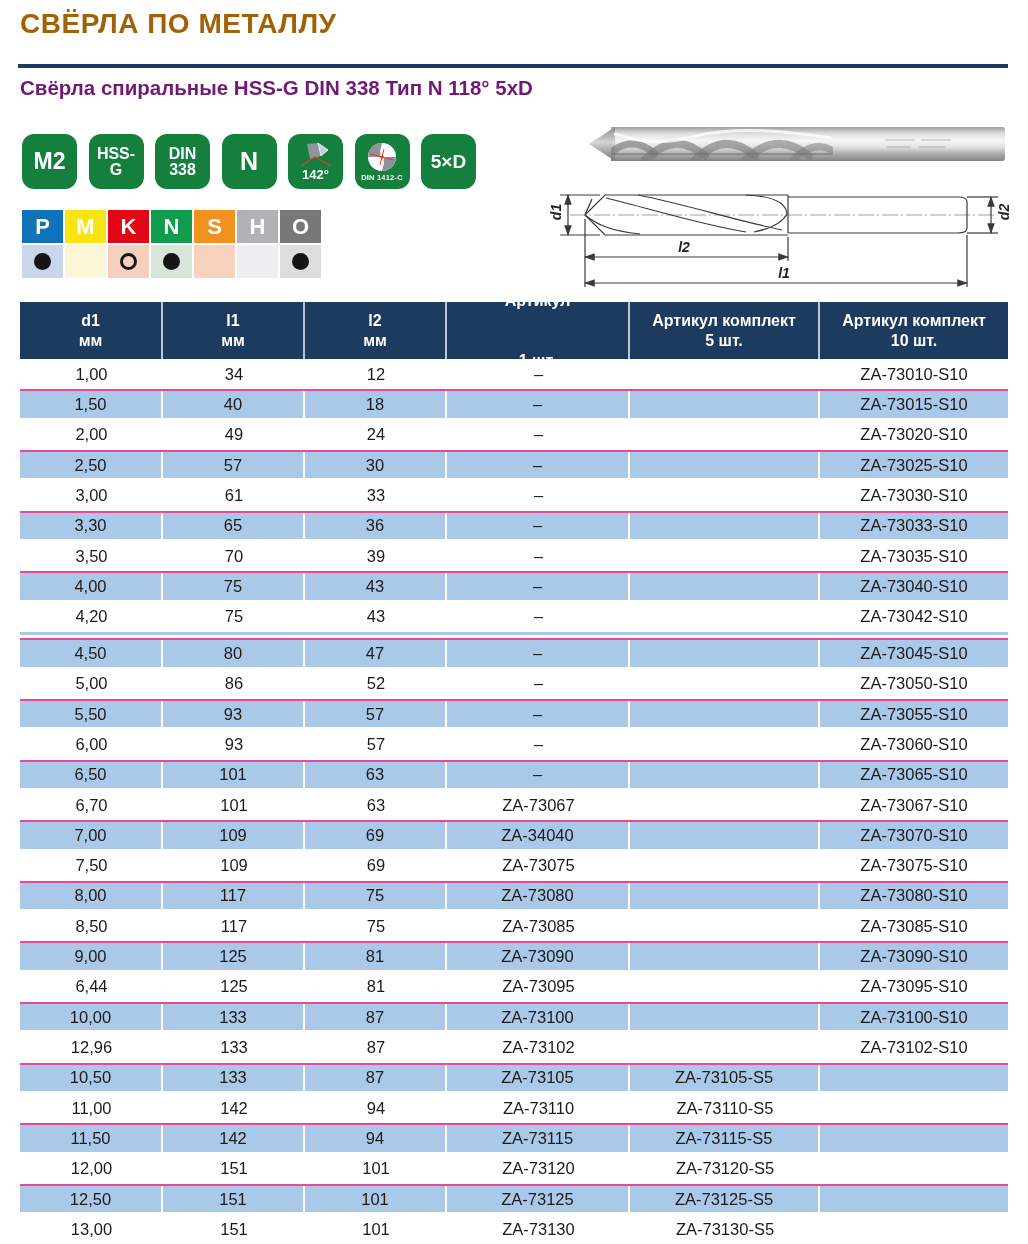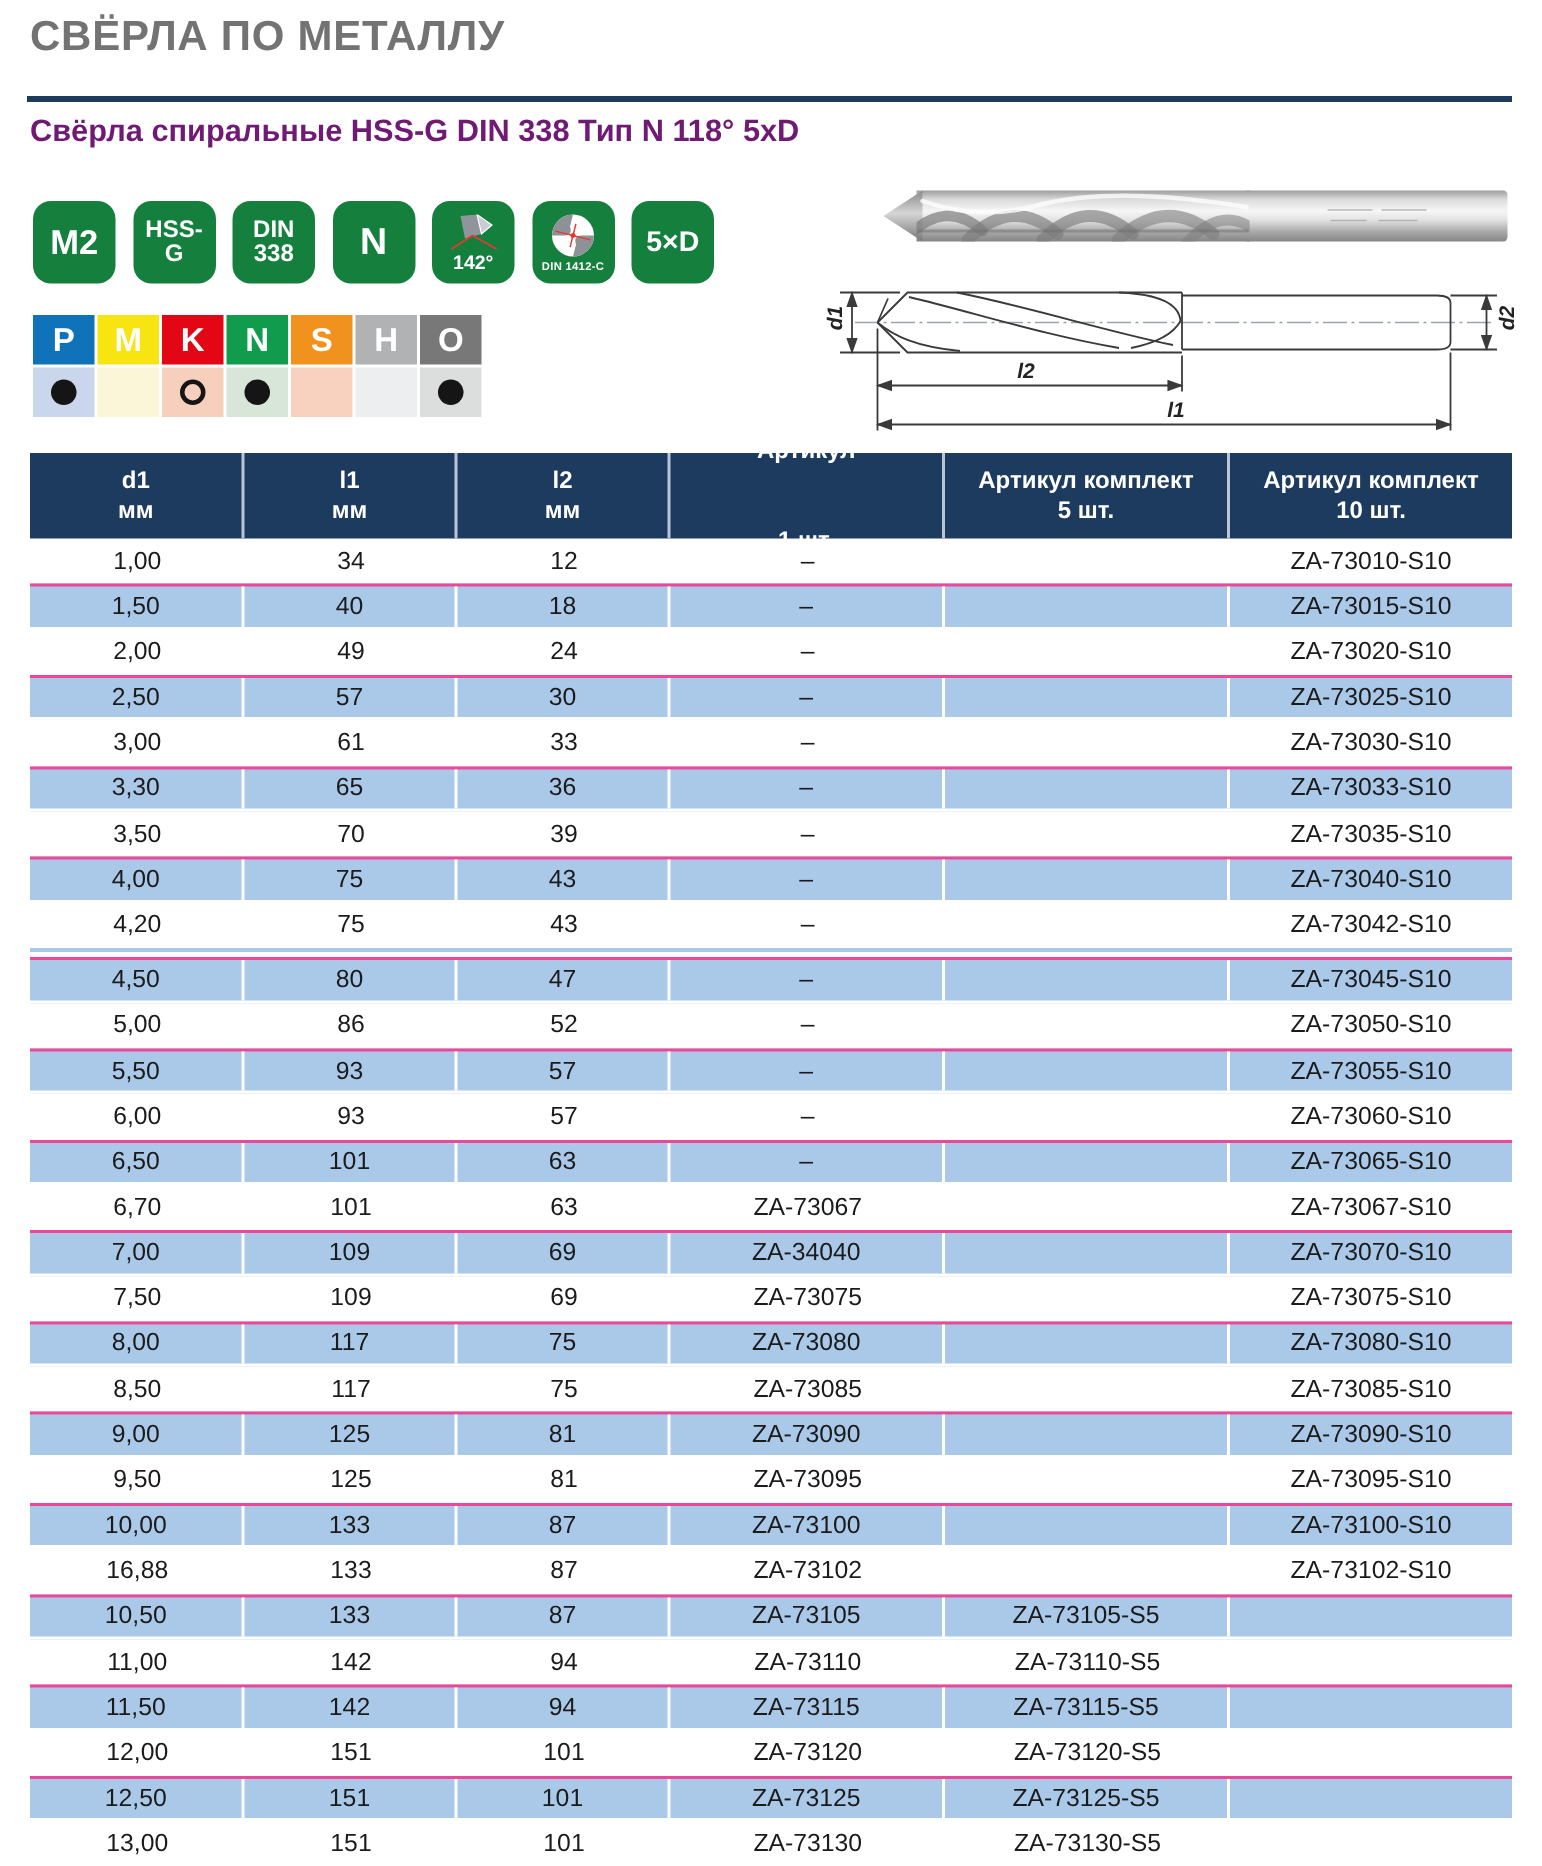--- a/index.html
+++ b/index.html
@@ -1,19 +1,19 @@
 <!DOCTYPE html>
 <html><head>
 <meta charset="utf-8">
 <style>
   html,body{margin:0;padding:0;background:#fff;}
   .page{position:relative;width:1028px;height:1244px;background:#fff;overflow:hidden;
         font-family:"Liberation Sans","DejaVu Sans",sans-serif;color:#1b1b1b;}
 
-  .page-title{position:absolute;left:20px;top:8px;font-size:28px;font-weight:bold;color:#737373;letter-spacing:.5px;}
+  .page-title{position:absolute;left:20px;top:8px;font-size:28px;font-weight:bold;color:#a16207;letter-spacing:.5px;}
   .rule{position:absolute;left:18px;top:64px;width:990px;height:4px;background:#1d3a5f;}
   .product-title{position:absolute;left:20px;top:76px;font-size:20.5px;font-weight:bold;color:#701a75;}
 
   
   .badges{position:absolute;left:22px;top:134px;display:flex;gap:11.5px;}
   .badge{width:55px;height:55px;background:#15803d;border-radius:12px;color:#fff;
          display:flex;flex-direction:column;align-items:center;justify-content:center;
          font-weight:bold;text-align:center;line-height:1;}
   .badge .l-big{font-size:23px;}
   .badge .l-med{font-size:16px;line-height:16px;}
@@ -417,37 +417,37 @@
   </div>
         <div class="tr alt">
     <div class="td c1">9,00</div>
     <div class="td c2">125</div>
     <div class="td c3">81</div>
     <div class="td c4">ZA-73090</div>
     <div class="td c5"></div>
     <div class="td c6">ZA-73090-S10</div>
   </div>
         <div class="tr">
-    <div class="td c1">9,50</div>
+    <div class="td c1">6,44</div>
     <div class="td c2">125</div>
     <div class="td c3">81</div>
     <div class="td c4">ZA-73095</div>
     <div class="td c5"></div>
     <div class="td c6">ZA-73095-S10</div>
   </div>
         <div class="tr alt">
     <div class="td c1">10,00</div>
     <div class="td c2">133</div>
     <div class="td c3">87</div>
     <div class="td c4">ZA-73100</div>
     <div class="td c5"></div>
     <div class="td c6">ZA-73100-S10</div>
   </div>
         <div class="tr">
-    <div class="td c1">16,88</div>
+    <div class="td c1">12,96</div>
     <div class="td c2">133</div>
     <div class="td c3">87</div>
     <div class="td c4">ZA-73102</div>
     <div class="td c5"></div>
     <div class="td c6">ZA-73102-S10</div>
   </div>
         <div class="tr alt">
     <div class="td c1">10,50</div>
     <div class="td c2">133</div>
     <div class="td c3">87</div>

